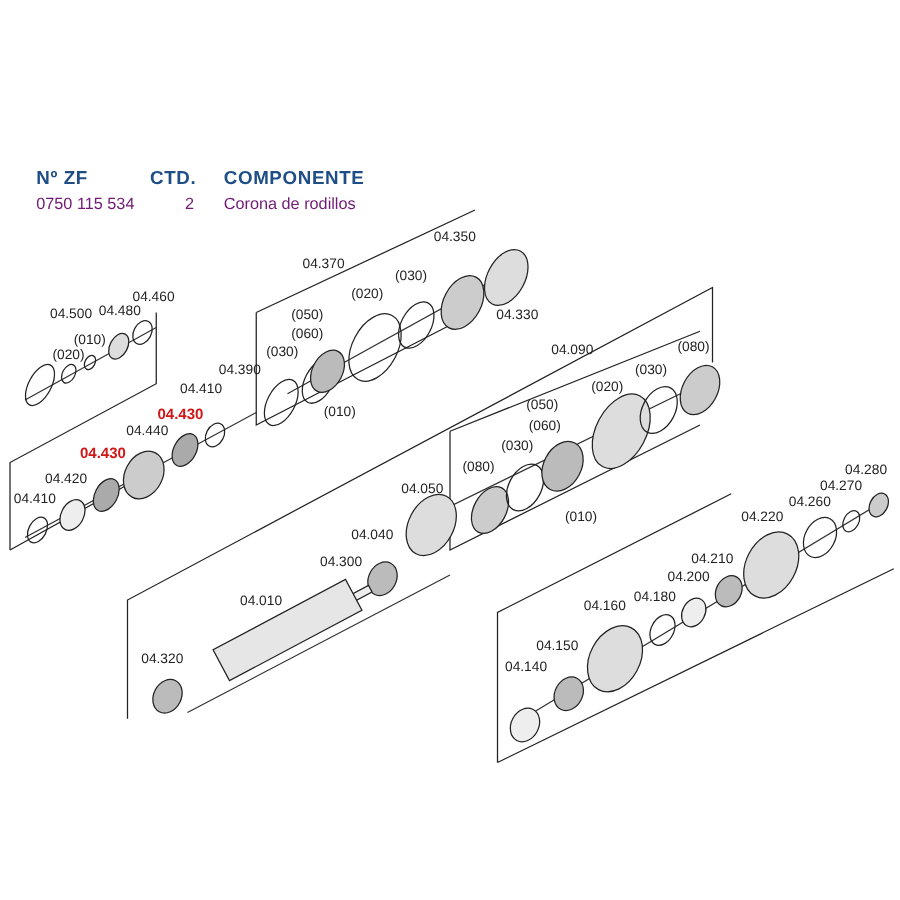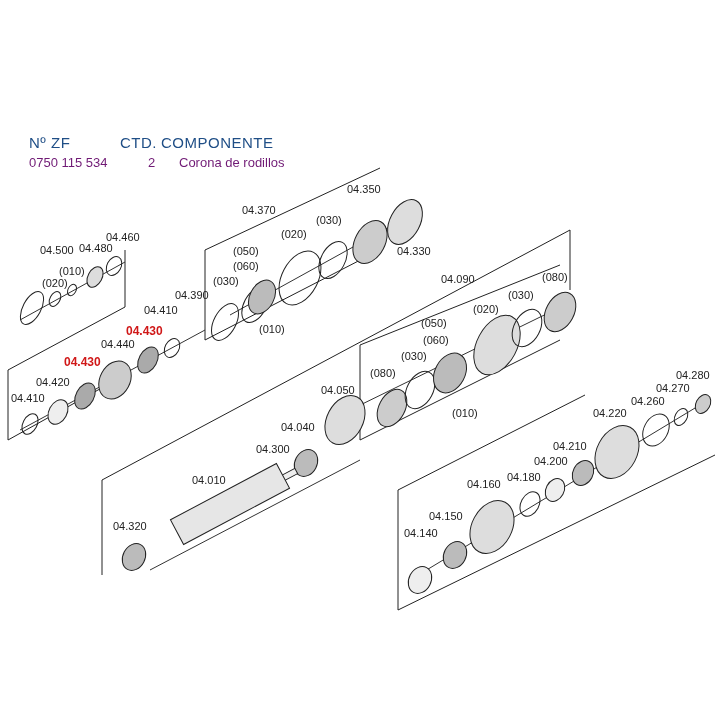--- a/index.html
+++ b/index.html
@@ -1,28 +1,28 @@
 <!DOCTYPE html>
 <html><head>
 <meta charset="utf-8">
 <style>
   html, body { margin:0; padding:0; background:#ffffff; }
   body { width:720px; height:720px; position:relative; overflow:hidden; font-family:"Liberation Sans", sans-serif; }
-  .hdr { position:absolute; top:134px; font-weight:normal; font-size:15px; color:#1f4e86; letter-spacing:0.5px; }
+  .hdr { position:absolute; top:134px; font-weight:bold; font-size:15px; color:#1f4e86; letter-spacing:0.5px; }
   .val { position:absolute; top:155px; font-size:13px; color:#701a75; }
   svg { position:absolute; left:0; top:0; }
   .lbl { font-family:"Liberation Sans", sans-serif; font-size:11px; fill:#222; }
   .lbl-red { font-family:"Liberation Sans", sans-serif; font-size:12px; font-weight:bold; fill:#d01818; }
 </style>
 </head>
 <body>
 
 <div class="hdr" style="left:29px">Nº ZF</div>
 <div class="hdr" style="left:120px">CTD.</div>
-<div class="hdr" style="left:161px">COMPONENTE</div>
+<div class="hdr" style="left:179px">COMPONENTE</div>
 <div class="val" style="left:29px">0750 115 534</div>
 <div class="val" style="left:148px">2</div>
 <div class="val" style="left:179px">Corona de rodillos</div>
 
 <svg width="720" height="720" viewBox="0 0 720 720" stroke="#222" fill="none" stroke-width="1">
 
   <g>
     <polyline points="8,440 8,370 125,307 125,250"></polyline>
     <polyline points="8,440 125,375"></polyline>
     <polyline points="205,250 205,340 370,255"></polyline>

